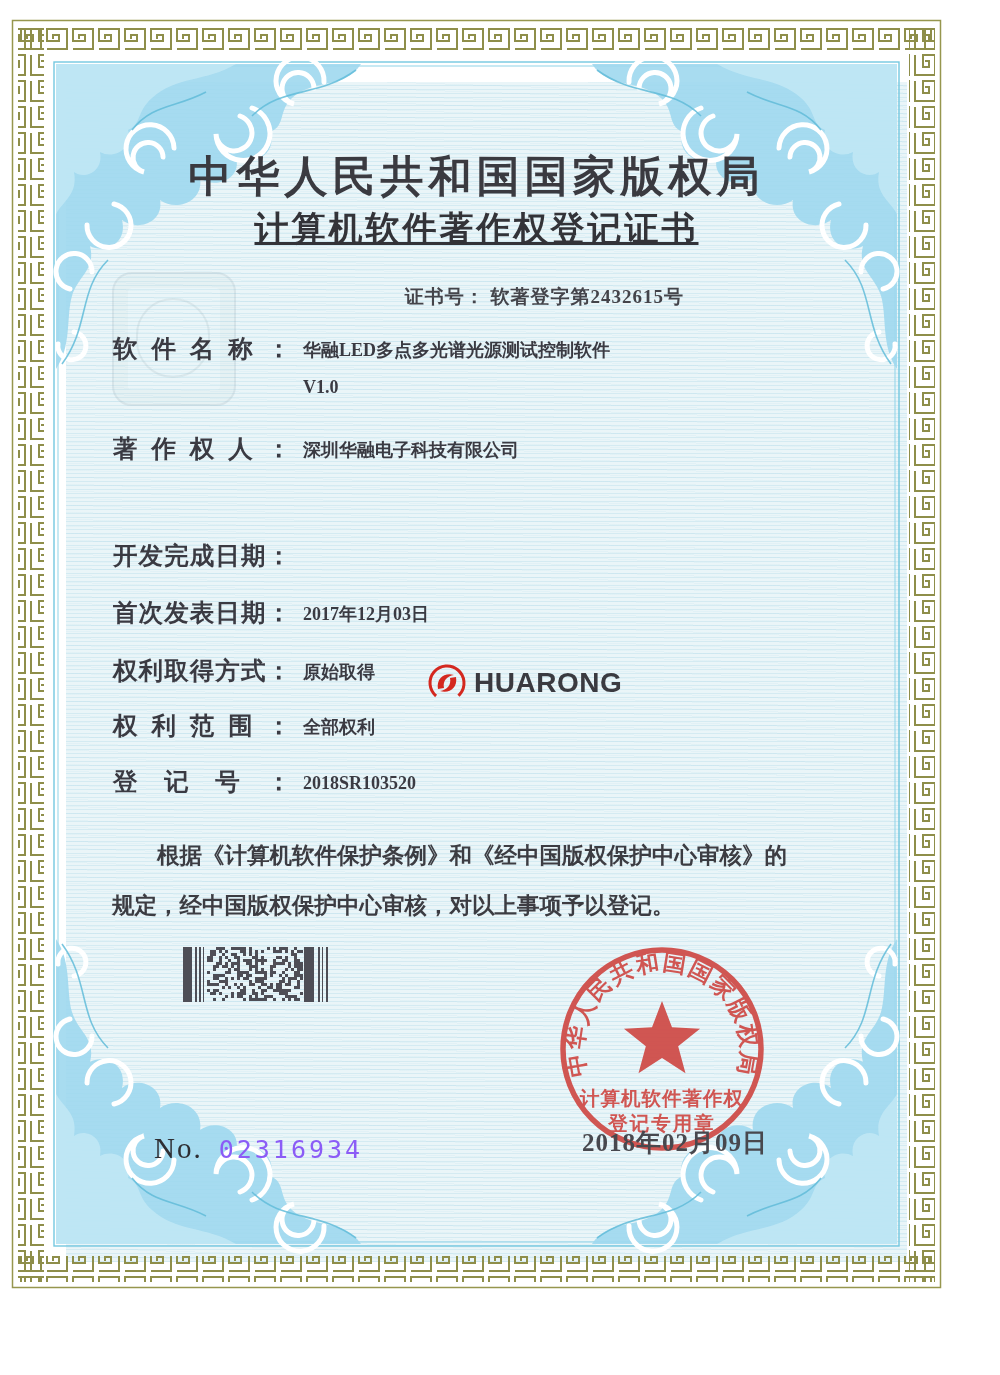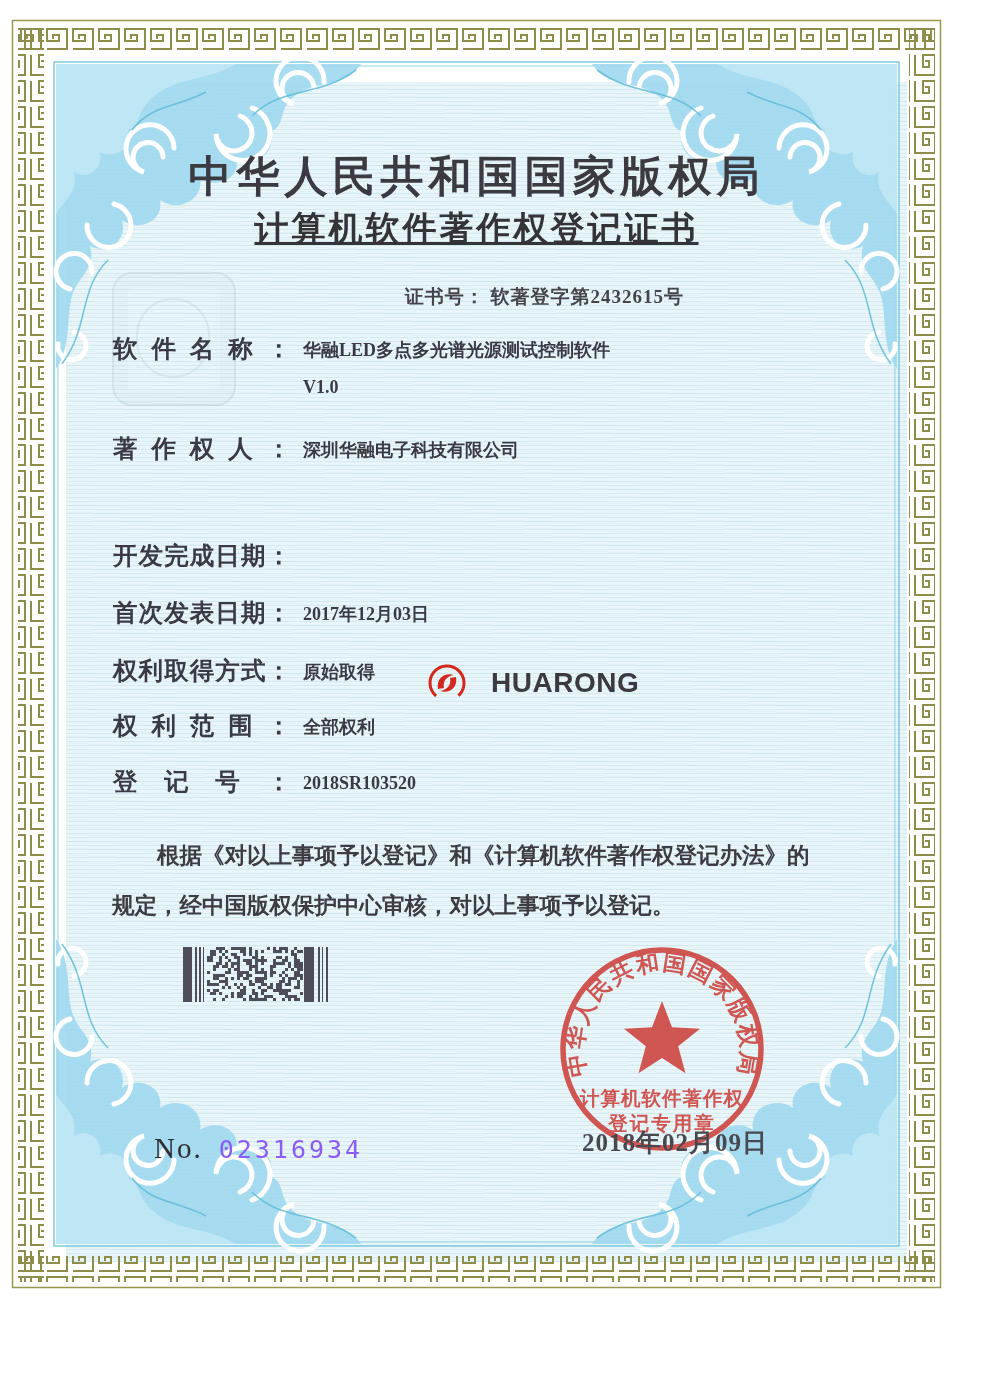--- a/index.html
+++ b/index.html
@@ -42,21 +42,21 @@
   .watermark{
     position:absolute;left:112px;top:272px;width:120px;height:130px;
     border:2px solid rgba(150,170,178,0.22);border-radius:20px;
     box-shadow:inset 0 0 0 14px rgba(190,205,210,0.10);
   }
   .watermark .wm-inner{
     position:absolute;left:22px;top:24px;width:70px;height:76px;
     border:2px solid rgba(150,170,178,0.18);border-radius:40px;
   }
   .logo{
-    position:absolute;left:427px;top:663px;display:flex;align-items:center;gap:24px;
+    position:absolute;left:427px;top:663px;display:flex;align-items:center;gap:7px;
     font-family:"Liberation Sans","DejaVu Sans",sans-serif;
   }
   .logo-text{font-size:28px;font-weight:700;color:#3a3a40;letter-spacing:0.5px;}
   .body-par{
     position:absolute;left:112px;top:831px;width:760px;
     font-size:22.5px;font-weight:600;line-height:50px;color:#3c3c42;
   }
   .body-par .l1{text-indent:2em;display:block;}
   .body-par .l2{display:block;}
   .barcode{position:absolute;left:183px;top:946px;}
@@ -176,21 +176,21 @@
   <div class="logo">
     <svg width="40" height="40" viewBox="0 0 40 40">
       <circle cx="20" cy="20" r="17" fill="none" stroke="#d4281f" stroke-width="3" stroke-dasharray="82 25" transform="rotate(130 20 20)"></circle>
       <path d="M11,26 C9,15 18,9 27,12 C20,13 15.5,18 17,25 Z" fill="#d4281f"></path>
       <path d="M29,14 C31,25 22,31 13,28 C20,27 24.5,22 23,15 Z" fill="#d4281f"></path>
     </svg>
     <span class="logo-text">HUARONG</span>
   </div>
 
   <div class="body-par">
-    <span class="l1">根据《对以上事项予以登记》和《计算机软件著作权登记办法》的</span>
+    <span class="l1">根据《计算机软件保护条例》和《经中国版权保护中心审核》的</span>
     <span class="l2">规定，经中国版权保护中心审核，对以上事项予以登记。</span>
   </div>
 
   <div class="barcode">
     <svg id="barcode-svg" width="150" height="58" viewBox="0 0 150 58">
         <rect x="0" y="1" width="9" height="55" fill="#4e4e56"></rect>
         <rect x="12" y="1" width="2" height="55" fill="#4e4e56"></rect>
         <rect x="16" y="1" width="2" height="55" fill="#4e4e56"></rect>
         <rect x="20" y="1" width="1" height="55" fill="#4e4e56"></rect>
         <rect x="24" y="10" width="3" height="3" fill="#4e4e56"></rect>

